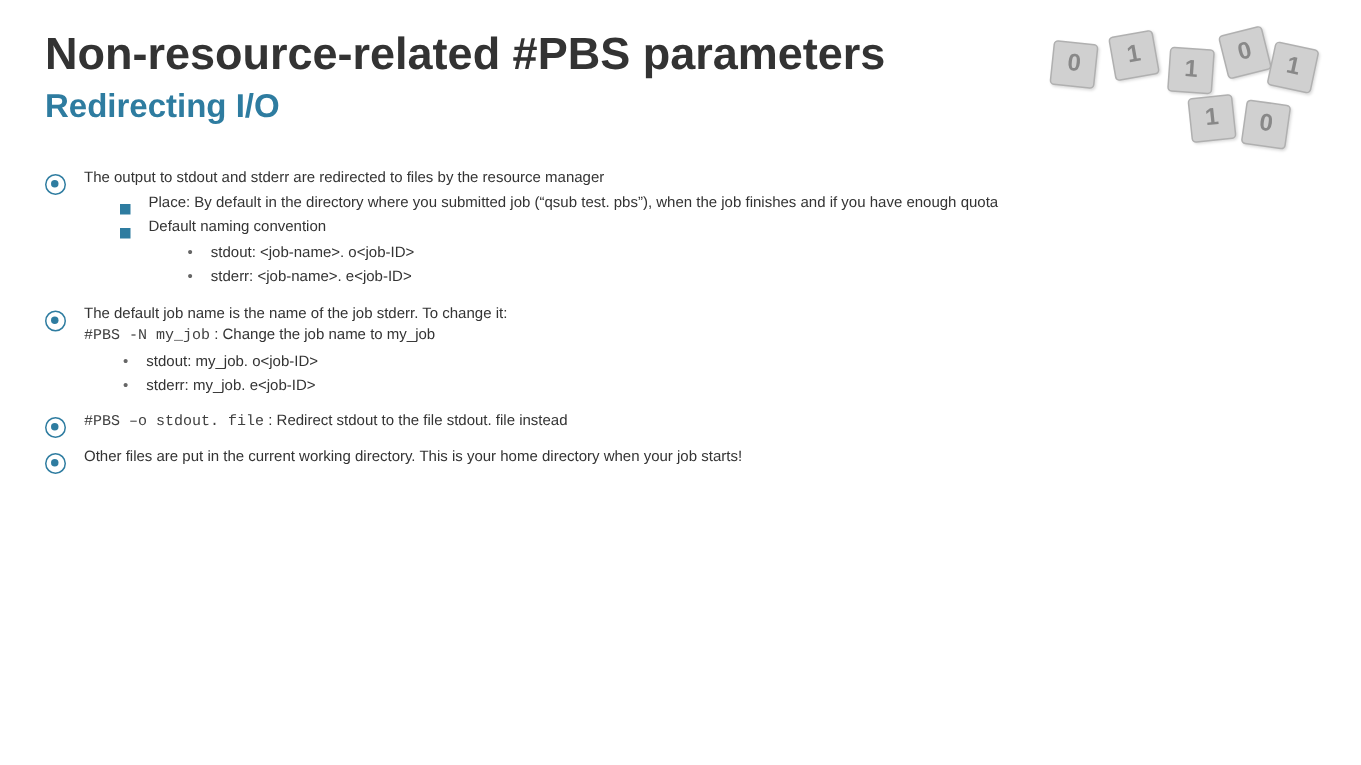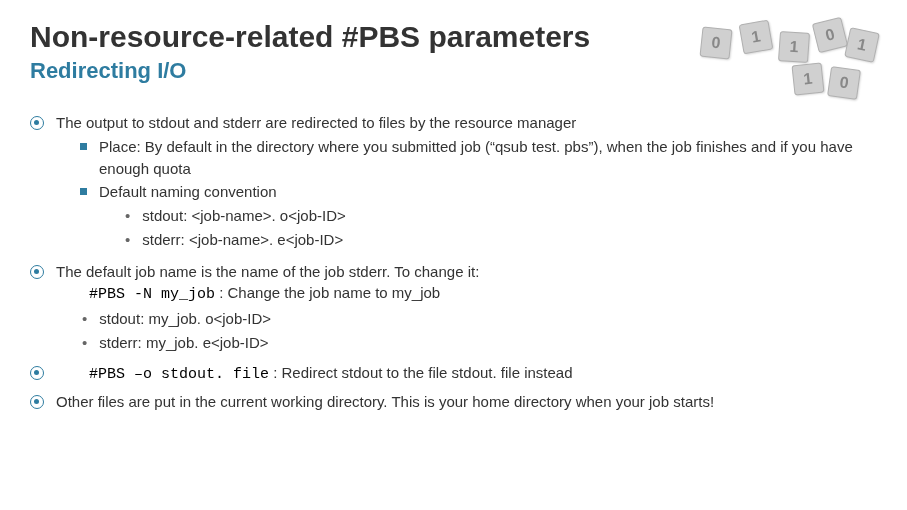--- a/index.html
+++ b/index.html
@@ -48,21 +48,21 @@
     display: flex;
     align-items: center;
     justify-content: center;
     font-size: 16px;
     font-weight: bold;
     color: #888;
     transform: rotate(-8deg);
     box-shadow: 1px 1px 2px rgba(0,0,0,0.15);
   }
   .content {
-    font-size: 15px;
+    font-size: 10px;
     line-height: 1.45;
   }
   .top-item {
     display: flex;
     align-items: flex-start;
     margin-bottom: 6px;
   }
   .top-bullet {
     width: 14px;
     height: 14px;
@@ -109,22 +109,21 @@
     align-items: flex-start;
     margin-bottom: 2px;
   }
   .dot-bullet {
     color: #666;
     margin-right: 12px;
     line-height: 1.45;
   }
   .mono {
     font-family: "Courier New", Courier, monospace;
-    color: #000000;
-    margin-left: 33px;
+    color: #404040;
   }
 </style>
 </head>
 <body>
 
 <div class="header-row">
   <div class="titles">
     <h1>Non-resource-related #PBS parameters</h1>
     <h2>Redirecting I/O</h2>
   </div>

